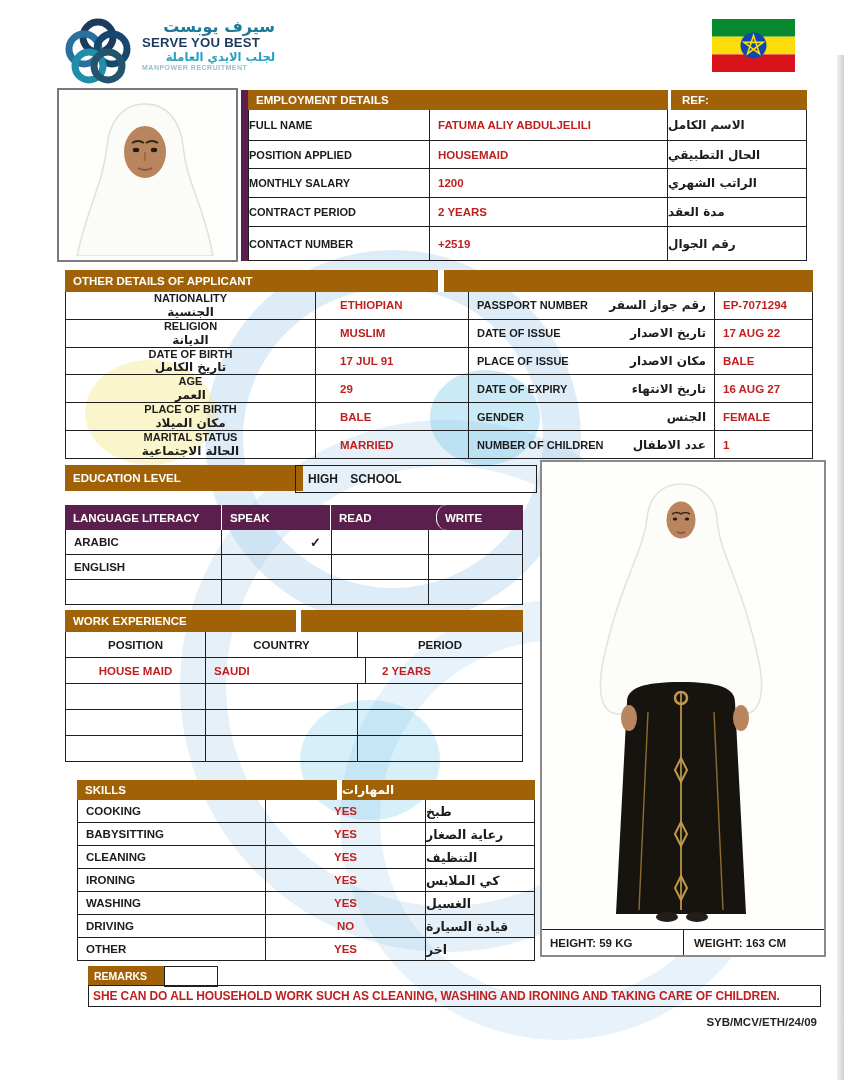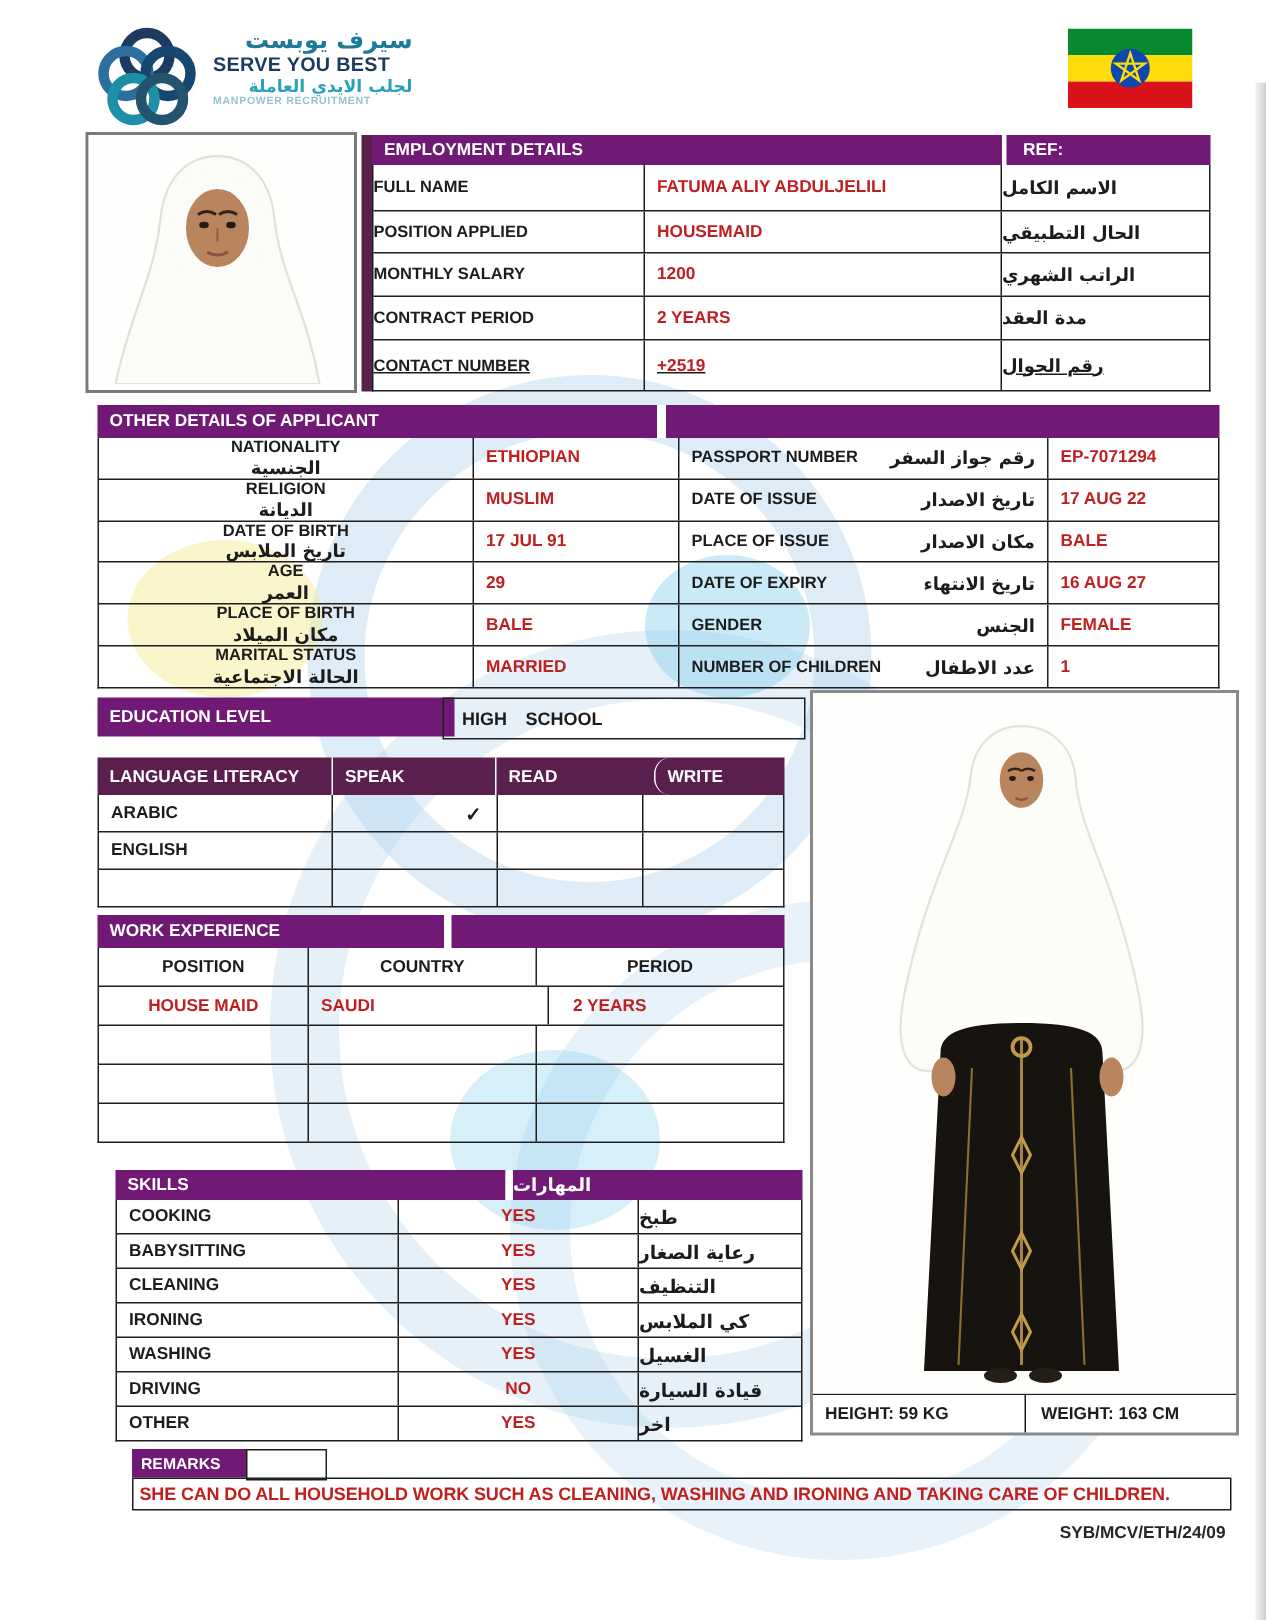--- a/index.html
+++ b/index.html
@@ -1,20 +1,20 @@
 <!DOCTYPE html>
 <html><head>
 <meta charset="utf-8">
 <style>
   html,body{margin:0;padding:0;background:#ffffff;}
   .page{position:relative;width:844px;height:1080px;background:#fff;
         font-family:"Liberation Sans",sans-serif;color:#1c1c1c;overflow:hidden;}
   .abs{position:absolute;}
   .wm{position:absolute;border-radius:50%;pointer-events:none;}
-  .pbar{background:#701a75;color:#fff;font-weight:bold;display:flex;align-items:center;font-size:11.5px;}
+  .pbar{background:#a16207;color:#fff;font-weight:bold;display:flex;align-items:center;font-size:11.5px;}
   .red{color:#c01f1f;font-weight:bold;}
   .ar{direction:rtl;font-family:"DejaVu Sans","Liberation Sans",sans-serif;font-weight:bold;}
   .cell{display:flex;align-items:center;}
 
   
   #logo-text{left:142px;top:18px;width:133px;line-height:1.12;}
   .lt1{font-size:16px;font-weight:bold;color:#1e7a99;text-align:right;direction:rtl;}
   .lt2{font-size:13.2px;font-weight:bold;color:#1c3a5e;letter-spacing:.2px;white-space:nowrap;}
   .lt3{font-size:11.5px;font-weight:bold;color:#2aa0bf;text-align:right;direction:rtl;}
   .lt4{font-size:7px;font-weight:bold;color:#97c1cf;letter-spacing:.5px;white-space:nowrap;}
@@ -35,21 +35,21 @@
   
   #other{left:65px;top:270px;width:748px;}
   #other .hdr{height:22px;display:flex;}
   #other .seg1{width:365px;padding-left:8px;}
   #other .hgap{width:6px;background:#fff;}
   #other .seg2{flex:1;}
   #other .body{border:1.5px solid #1f1f1f;border-top:none;height:166px;display:flex;flex-direction:column;}
   .orow{flex:1;display:flex;}
   .orow + .orow{border-top:1.4px solid #1f1f1f;}
   .oc1{width:233px;justify-content:space-between;padding:0 8px;border-right:1.4px solid #1f1f1f;flex-direction:column;}
-  .oc2{width:128px;padding-left:8px;font-size:11.5px;border-right:1.4px solid #1f1f1f;}
+  .oc2{width:128px;padding-left:8px;font-size:11.5px;border-right:1.4px solid #1f1f1f;margin-left:16px;}
   .oc3{width:229px;justify-content:space-between;padding:0 8px;border-right:1.4px solid #1f1f1f;}
   .oc4{flex:1;padding-left:8px;font-size:11.5px;}
   .olab{font-weight:bold;font-size:11px;}
   .oar{font-size:12px;}
 
   
   #edu-bar{left:65px;top:465px;width:230px;height:26px;padding-left:8px;}
   #edu-val{left:295px;top:465px;width:228px;height:26px;border:1.5px solid #1f1f1f;
            display:flex;align-items:center;padding-left:12px;font-weight:bold;font-size:12px;word-spacing:9px;}
 
@@ -191,21 +191,21 @@
       <div class="erow" style="height:28px;">
         <div class="cell ec1">MONTHLY SALARY</div>
         <div class="cell ec2 red">1200</div>
         <div class="cell ec3 ar">الراتب الشهري</div>
       </div>
       <div class="erow" style="height:28px;">
         <div class="cell ec1">CONTRACT PERIOD</div>
         <div class="cell ec2 red">2 YEARS</div>
         <div class="cell ec3 ar">مدة العقد</div>
       </div>
-      <div class="erow" style="height:33px;text-decoration:underline;">
+      <div class="erow" style="height:33px;">
         <div class="cell ec1">CONTACT NUMBER</div>
         <div class="cell ec2 red">+2519</div>
         <div class="cell ec3 ar">رقم الجوال</div>
       </div>
     </div>
   </div>
 
   <div class="abs" id="other">
     <div class="hdr">
       <div class="pbar seg1">OTHER DETAILS OF APPLICANT</div>
@@ -233,21 +233,21 @@
         <div class="cell oc2 red">MUSLIM</div>
         <div class="cell oc3">
             <span class="olab">DATE OF ISSUE</span>
             <span class="ar oar">تاريخ الاصدار</span>
           </div>
         <div class="cell oc4 red">17 AUG 22</div>
       </div>
       <div class="orow">
         <div class="cell oc1">
             <span class="olab">DATE OF BIRTH</span>
-            <span class="ar oar">تاريخ الملابس</span>
+            <span class="ar oar">تاريخ الكامل</span>
           </div>
         <div class="cell oc2 red">17 JUL 91</div>
         <div class="cell oc3">
             <span class="olab">PLACE OF ISSUE</span>
             <span class="ar oar">مكان الاصدار</span>
           </div>
         <div class="cell oc4 red">BALE</div>
       </div>
       <div class="orow">
         <div class="cell oc1">

